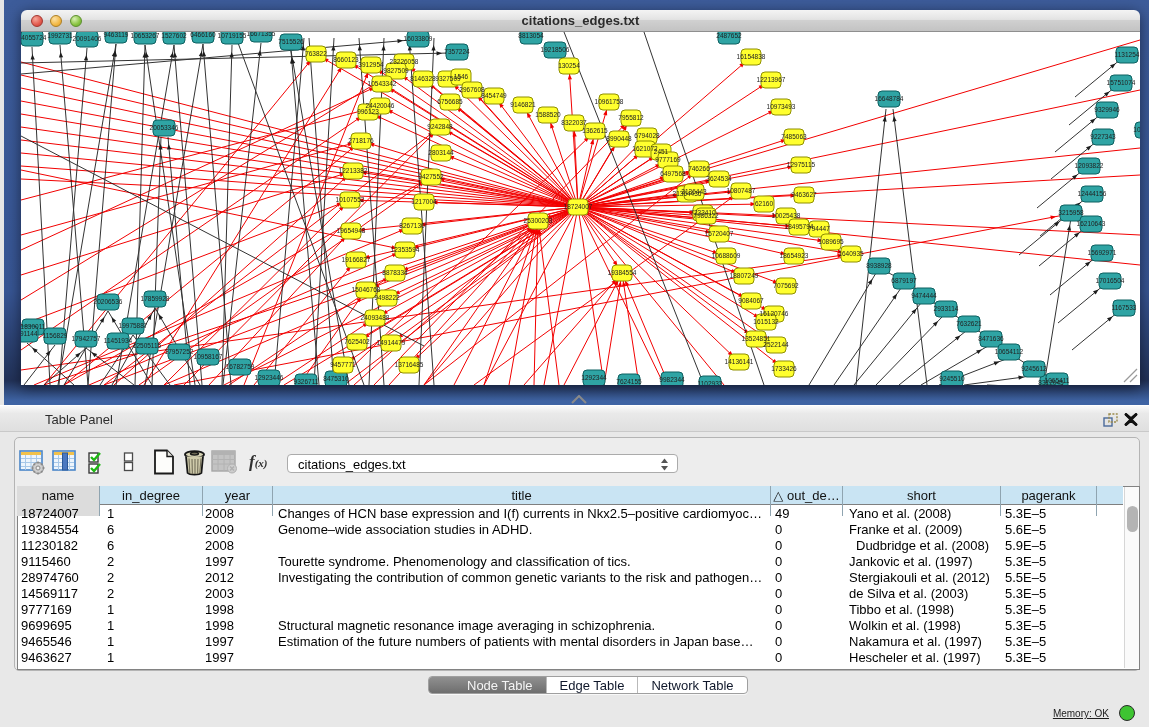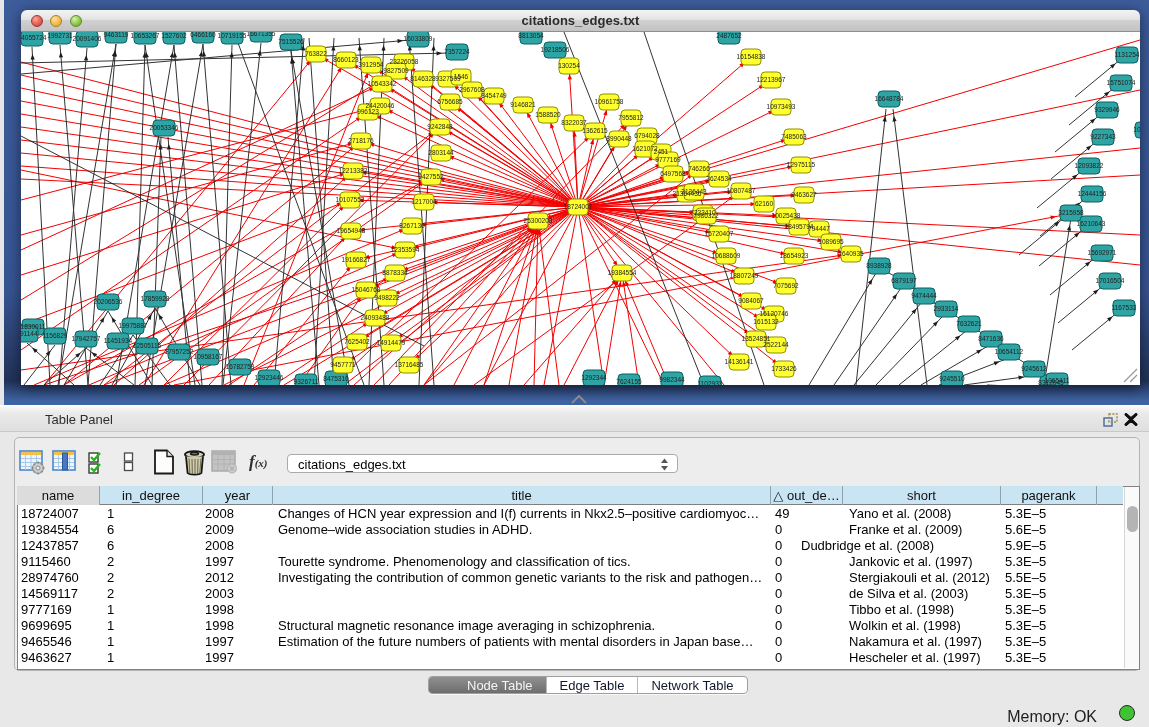--- a/index.html
+++ b/index.html
@@ -17,31 +17,31 @@
 .tpanel {position:absolute;left:0;top:405px;width:1149px;height:322px;background:#e8e8e8;}
 .tphead {position:absolute;left:0;top:0;width:100%;height:27px;
   background:linear-gradient(180deg,#fafafa,#e9e9e9 30%,#dfdfdf);border-top:1px solid #fff;border-bottom:1px solid #c9c9c9;}
 .tphead .t {position:absolute;left:9px;top:6px;font-size:13px;color:#2d2d2d;margin-left:36px;}
 .container {position:absolute;left:14px;top:437px;width:1126px;height:234px;background:#ededed;
   border:1px solid #b4b4b4;border-radius:5px;}
 .tablebox {position:absolute;left:17px;top:486px;width:1123px;height:184px;background:#fff;
   border:1px solid #828282;}
 .thead {position:absolute;left:17px;top:486px;width:1106px;height:19px;background:#c9e4f3;
   border-bottom:1px solid #7f7f7f;}
-.th {position:absolute;top:0;height:19px;font-size:13px;color:#111;text-align:center;
+.th {position:absolute;top:0;height:30px;font-size:13px;color:#111;text-align:center;
   line-height:19px;border-right:1px solid #8fa4b0;}
 .row {position:absolute;left:17px;width:1106px;height:16px;font-size:13px;color:#000;}
 .row span {position:absolute;top:0;line-height:16px;white-space:nowrap;}
 .sb {position:absolute;left:1124px;top:487px;width:15px;height:181px;background:#fafafa;border-left:1px solid #d6d6d6;}
 .thumb {position:absolute;left:2px;top:19px;width:11px;height:26px;background:#b4b4b4;border-radius:6px;}
 .tabs {position:absolute;left:428px;top:676px;height:18px;border:1px solid #9f9f9f;border-radius:4px;
   background:#fff;display:flex;overflow:hidden;box-shadow:0 1px 0 rgba(255,255,255,.7);}
 .tab {font-size:13px;line-height:17px;color:#0f172a;padding:0 13px;border-right:1px solid #b9b9b9;}
 .tab.sel {background:linear-gradient(180deg,#909090,#6e6e6e);color:#f5f5f5;padding-left:38px;}
-.mem {position:absolute;right:52px;top:708px;font-size:16px;color:#1d1d1d;}
+.mem {position:absolute;right:40px;top:708px;font-size:10px;color:#1d1d1d;text-decoration:underline;}
 .dot {position:absolute;right:14px;top:705px;width:16px;height:16px;border-radius:50%;
   background:#3ec432;border:1.5px solid #2a2a2a;}
 .dd {position:absolute;left:287px;top:454px;width:391px;height:19px;background:#fff;
   border:1px solid #ababab;border-radius:4px;font-size:13px;color:#000;}
 .fx {position:absolute;left:249px;top:452px;font-family:"Liberation Serif",serif;
   font-style:italic;font-weight:bold;color:#2f2f2f;font-size:17px;}
 .fx i {font-size:11px;font-weight:bold;}
 </style></head>
 <body>
 <div class="desktop">
@@ -875,40 +875,40 @@
   <div class="th" style="left:186px;width:70px">year</div>
   <div class="th" style="left:256px;width:498px">title</div>
   <div class="th" style="left:754px;width:72px">△ out_de…</div>
   <div class="th" style="left:826px;width:158px">short</div>
   <div class="th" style="left:984px;width:96px">pagerank</div>
 </div>
 <div class="row" style="top:506px">
     <span style="left:4px">18724007</span>
     <span style="left:90px">1</span>
     <span style="left:188px">2008</span>
-    <span style="left:261px">Changes of HCN year expression and I(f) currents in Nkx2.5–positive cardiomyoc…</span>
+    <span style="left:261px">Changes of HCN base expression and I(f) currents in Nkx2.5–positive cardiomyoc…</span>
     <span style="left:758px">49</span>
     <span style="left:832px">Yano et al. (2008)</span>
     <span style="left:988px">5.3E–5</span>
   </div>
 <div class="row" style="top:522px">
     <span style="left:4px">19384554</span>
     <span style="left:90px">6</span>
     <span style="left:188px">2009</span>
     <span style="left:261px">Genome–wide association studies in ADHD.</span>
     <span style="left:758px">0</span>
     <span style="left:832px">Franke et al. (2009)</span>
     <span style="left:988px">5.6E–5</span>
   </div>
 <div class="row" style="top:538px">
-    <span style="left:4px">12437857</span>
+    <span style="left:4px">11230182</span>
     <span style="left:90px">6</span>
     <span style="left:188px">2008</span>
     <span style="left:758px">0</span>
-    <span style="left:784px">Dudbridge et al. (2008)</span>
+    <span style="left:839px">Dudbridge et al. (2008)</span>
     <span style="left:988px">5.9E–5</span>
   </div>
 <div class="row" style="top:554px">
     <span style="left:4px">9115460</span>
     <span style="left:90px">2</span>
     <span style="left:188px">1997</span>
     <span style="left:261px">Tourette syndrome. Phenomenology and classification of tics.</span>
     <span style="left:758px">0</span>
     <span style="left:832px">Jankovic et al. (1997)</span>
     <span style="left:988px">5.3E–5</span>

